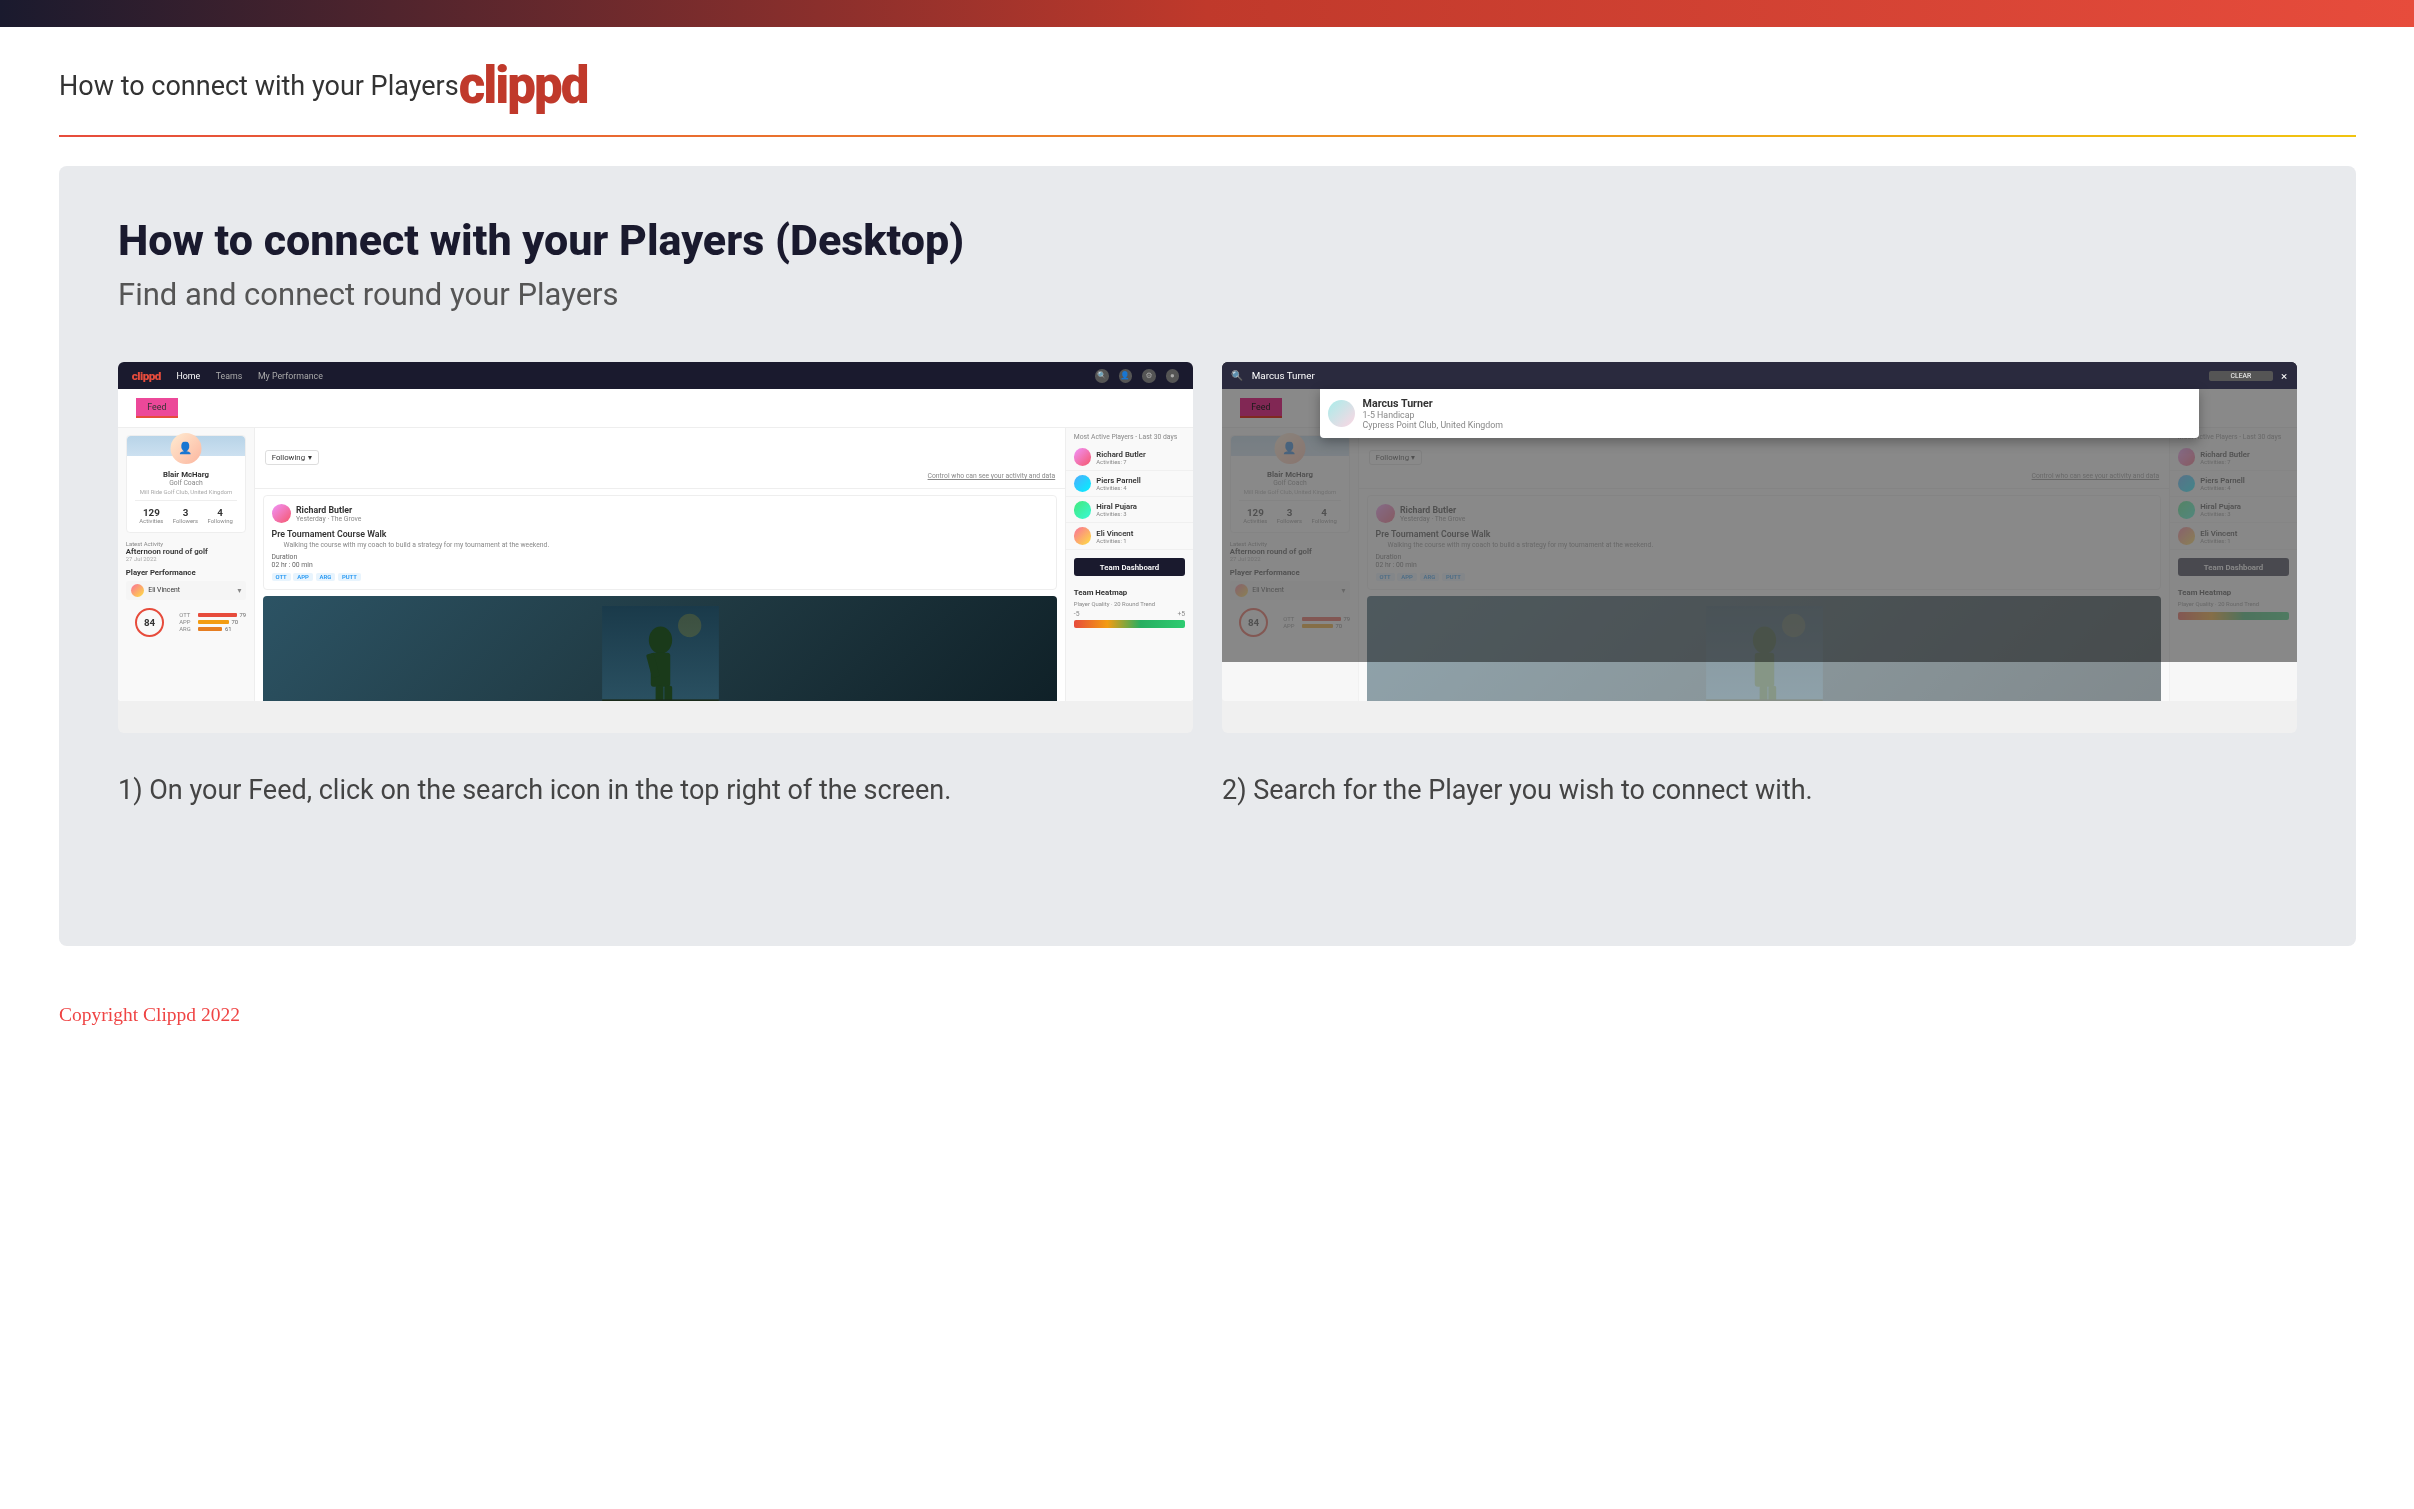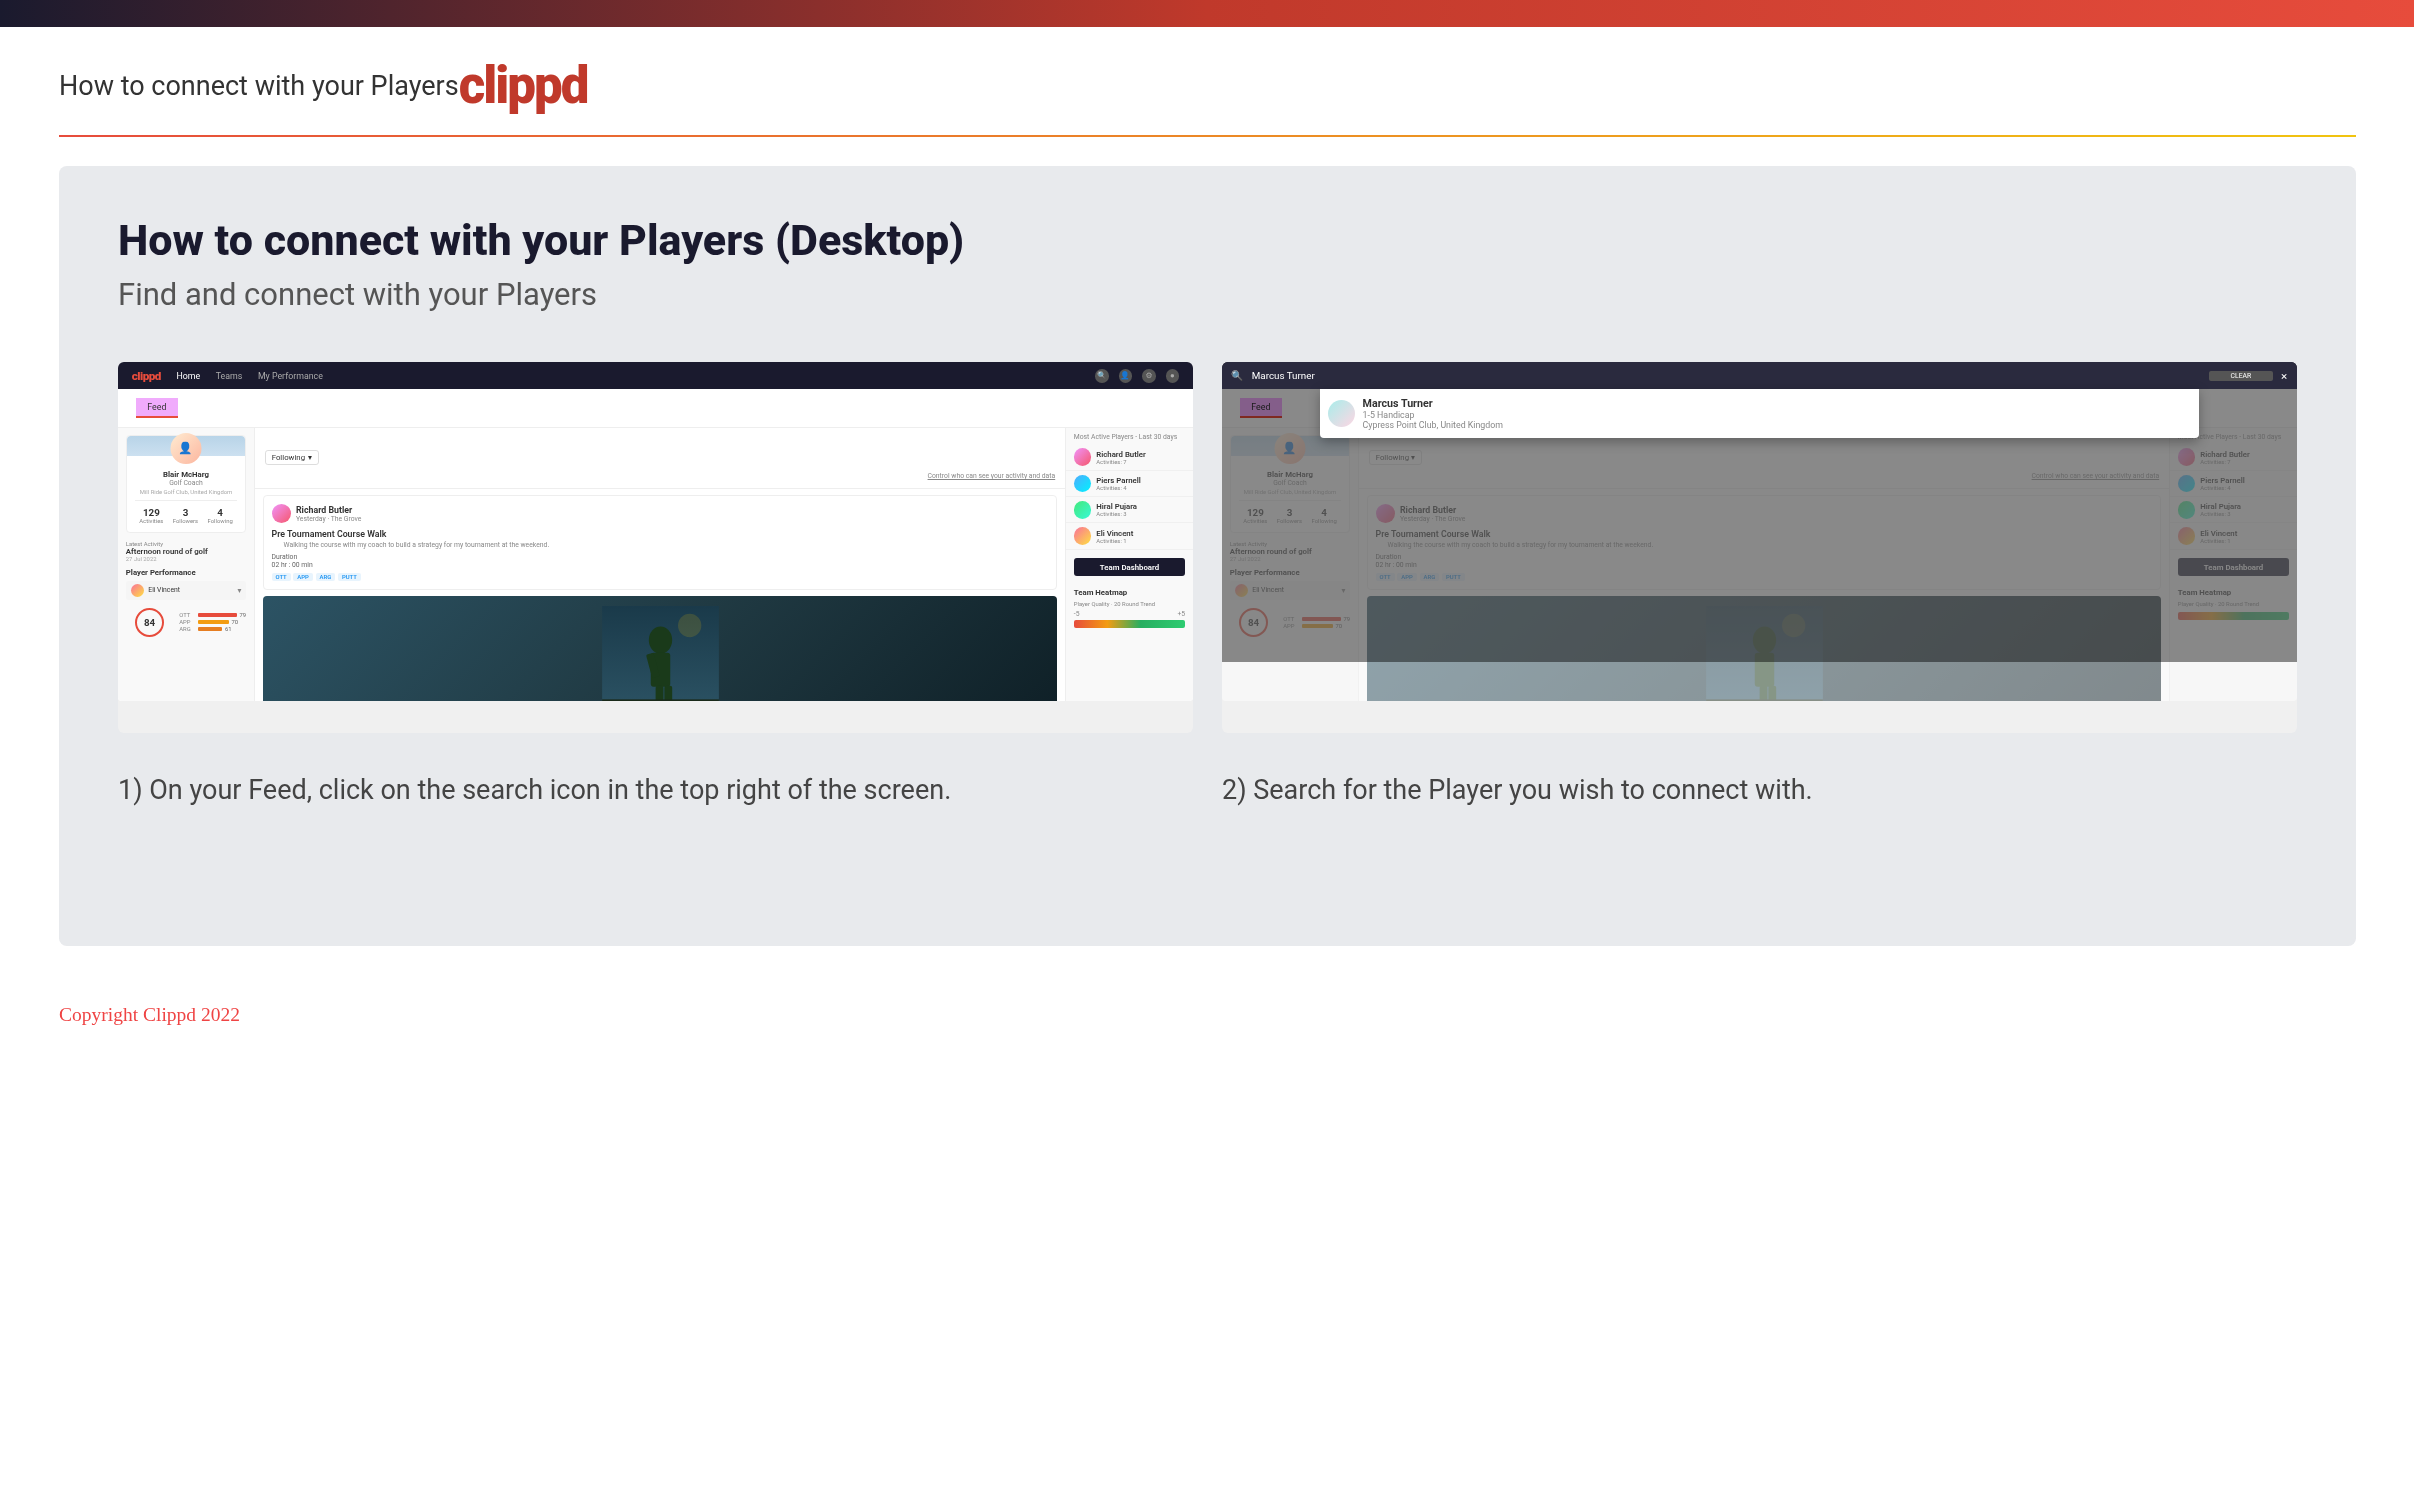--- a/index.html
+++ b/index.html
@@ -123,21 +123,21 @@
       background: #555;
       display: flex;
       align-items: center;
       justify-content: center;
       color: #aaa;
       font-size: 7.8px;
     }
 
     
     .feed-tab {
-      background: #f0abfc;
+      background: #ec4899;
       padding: 3.9px 11.7px;
       border-bottom: 2px solid #e74c3c;
       font-size: 8.8px;
       color: #333;
       display: inline-block;
       margin: 5.9px 9.8px;
     }
 
     
     .app-body {
@@ -564,21 +564,21 @@
 
 <div class="header">
   <div class="header-title">How to connect with your Players</div>
   <div class="logo">clippd</div>
 </div>
 
 <div class="divider"></div>
 
 <div class="main-content">
   <div class="main-title">How to connect with your Players (Desktop)</div>
-  <div class="main-subtitle">Find and connect with your Players</div>
+  <div class="main-subtitle">Find and connect round your Players</div>
 
   <div class="screenshots-row">
 
     <div class="screenshot-container">
       <div class="app-mockup">
 
         <div class="app-nav">
           <div class="app-nav-logo">clippd</div>
           <div class="app-nav-item active">Home</div>
           <div class="app-nav-item">Teams</div>

